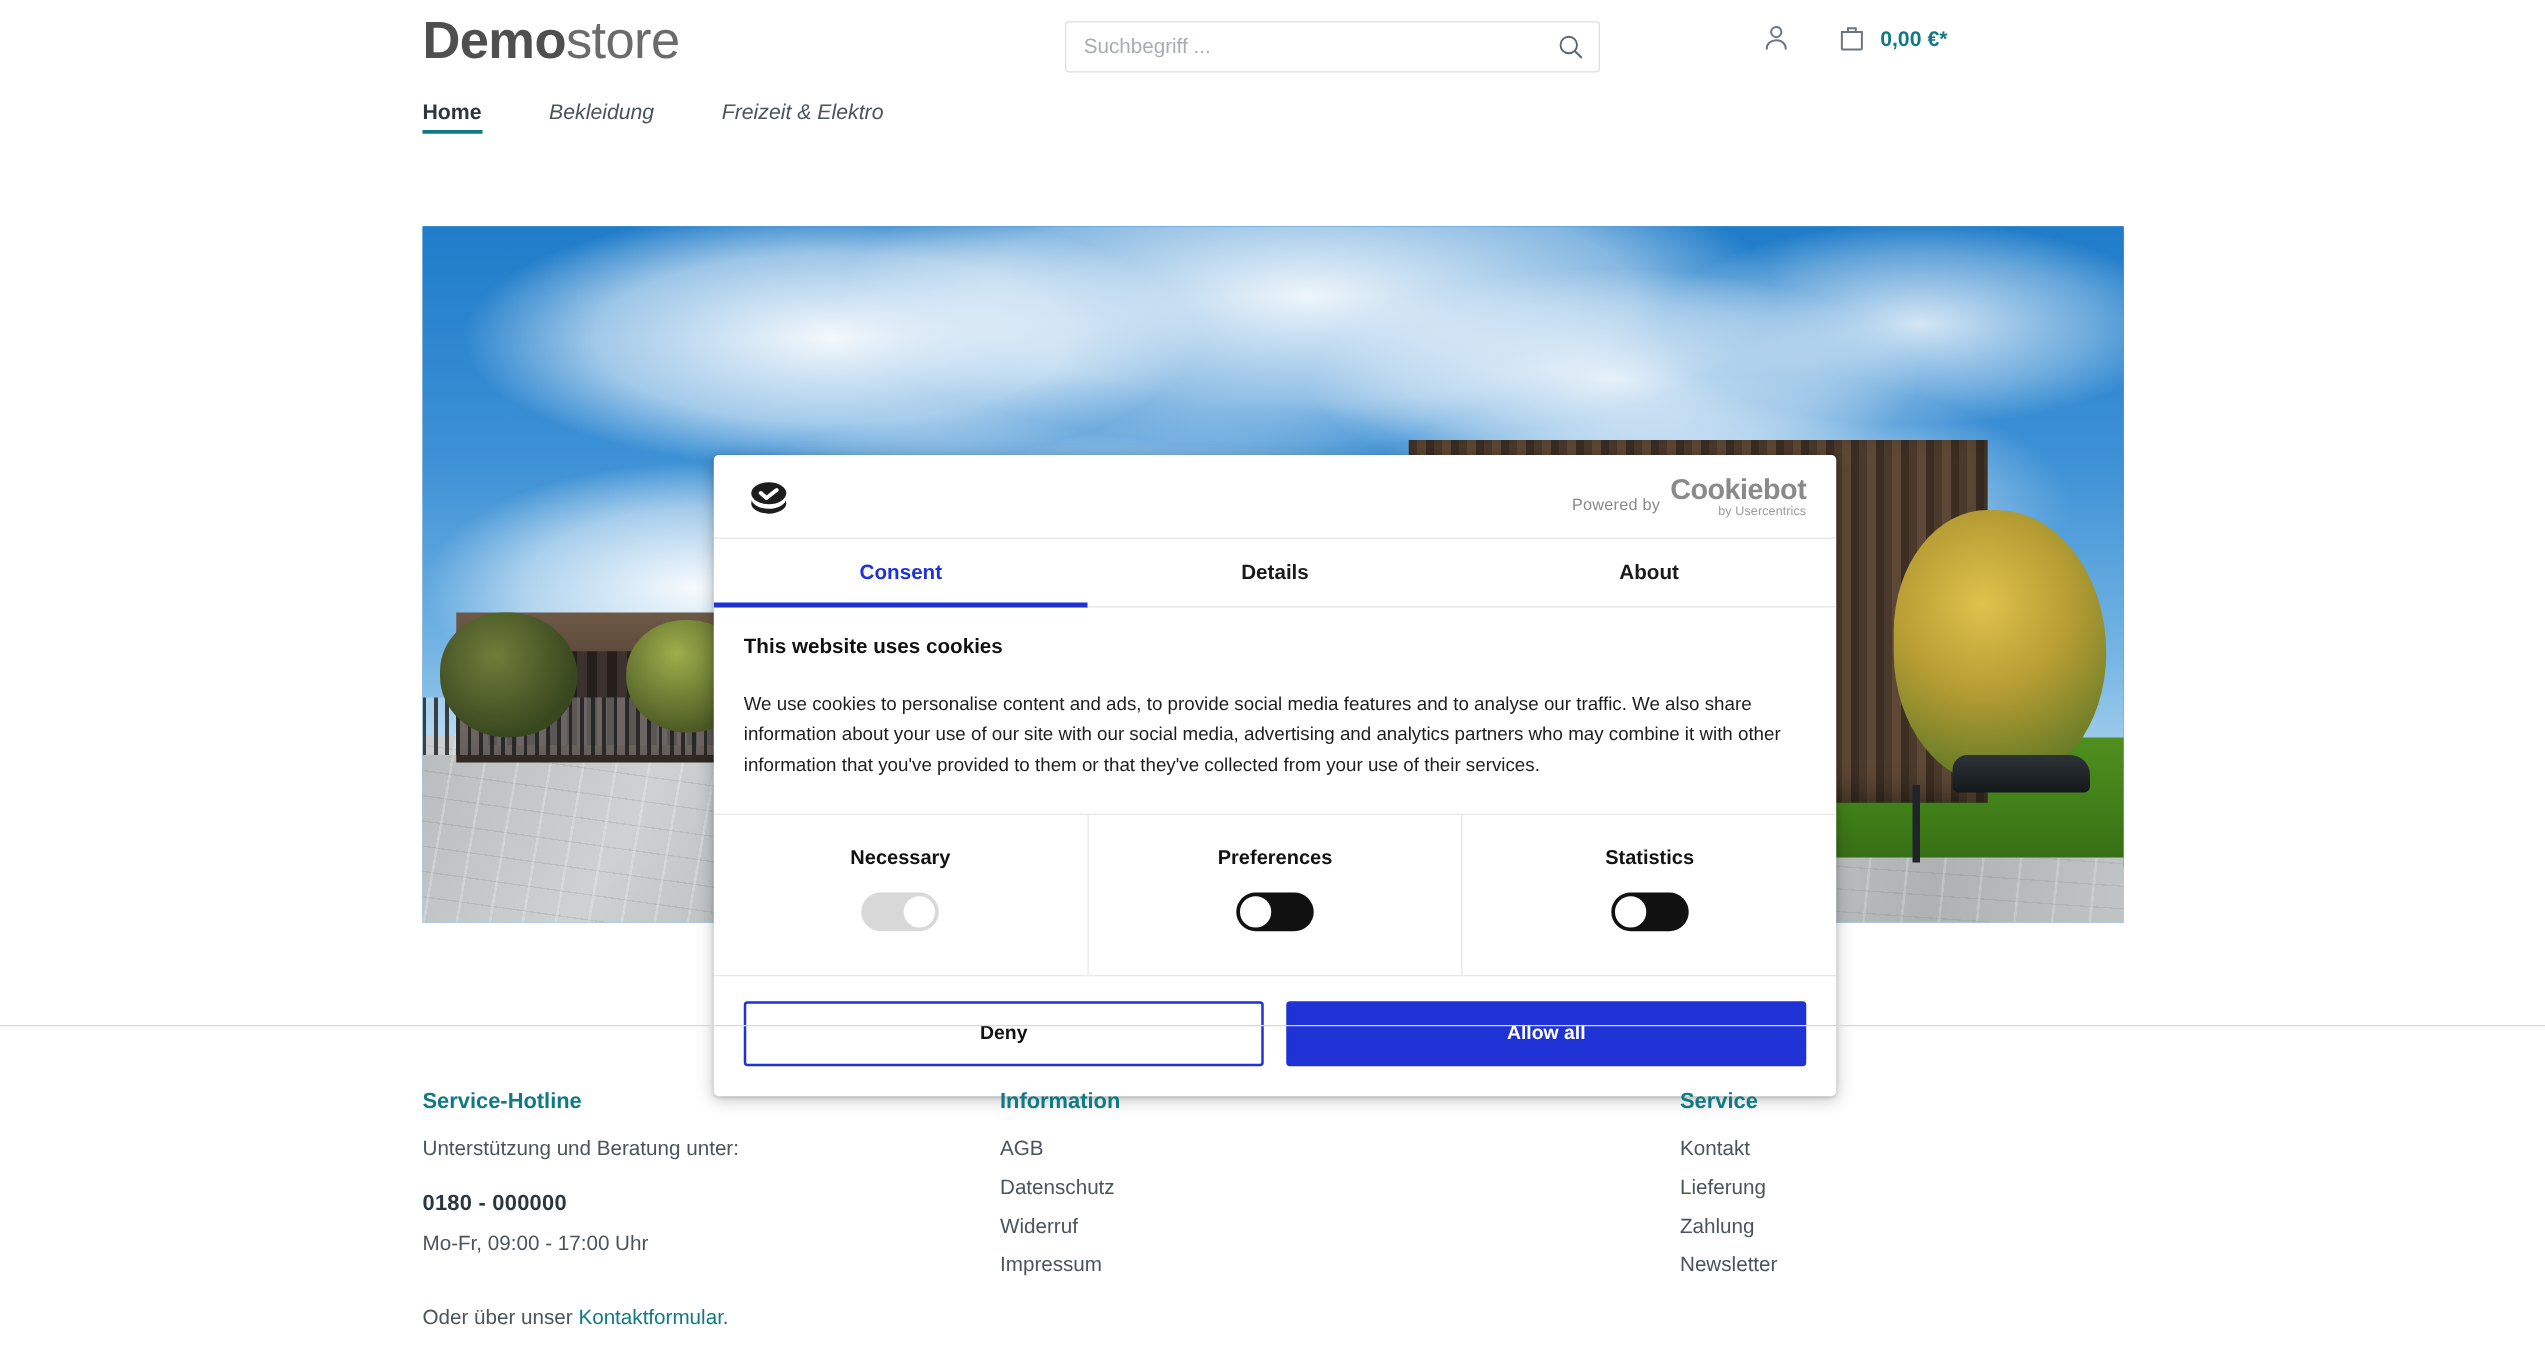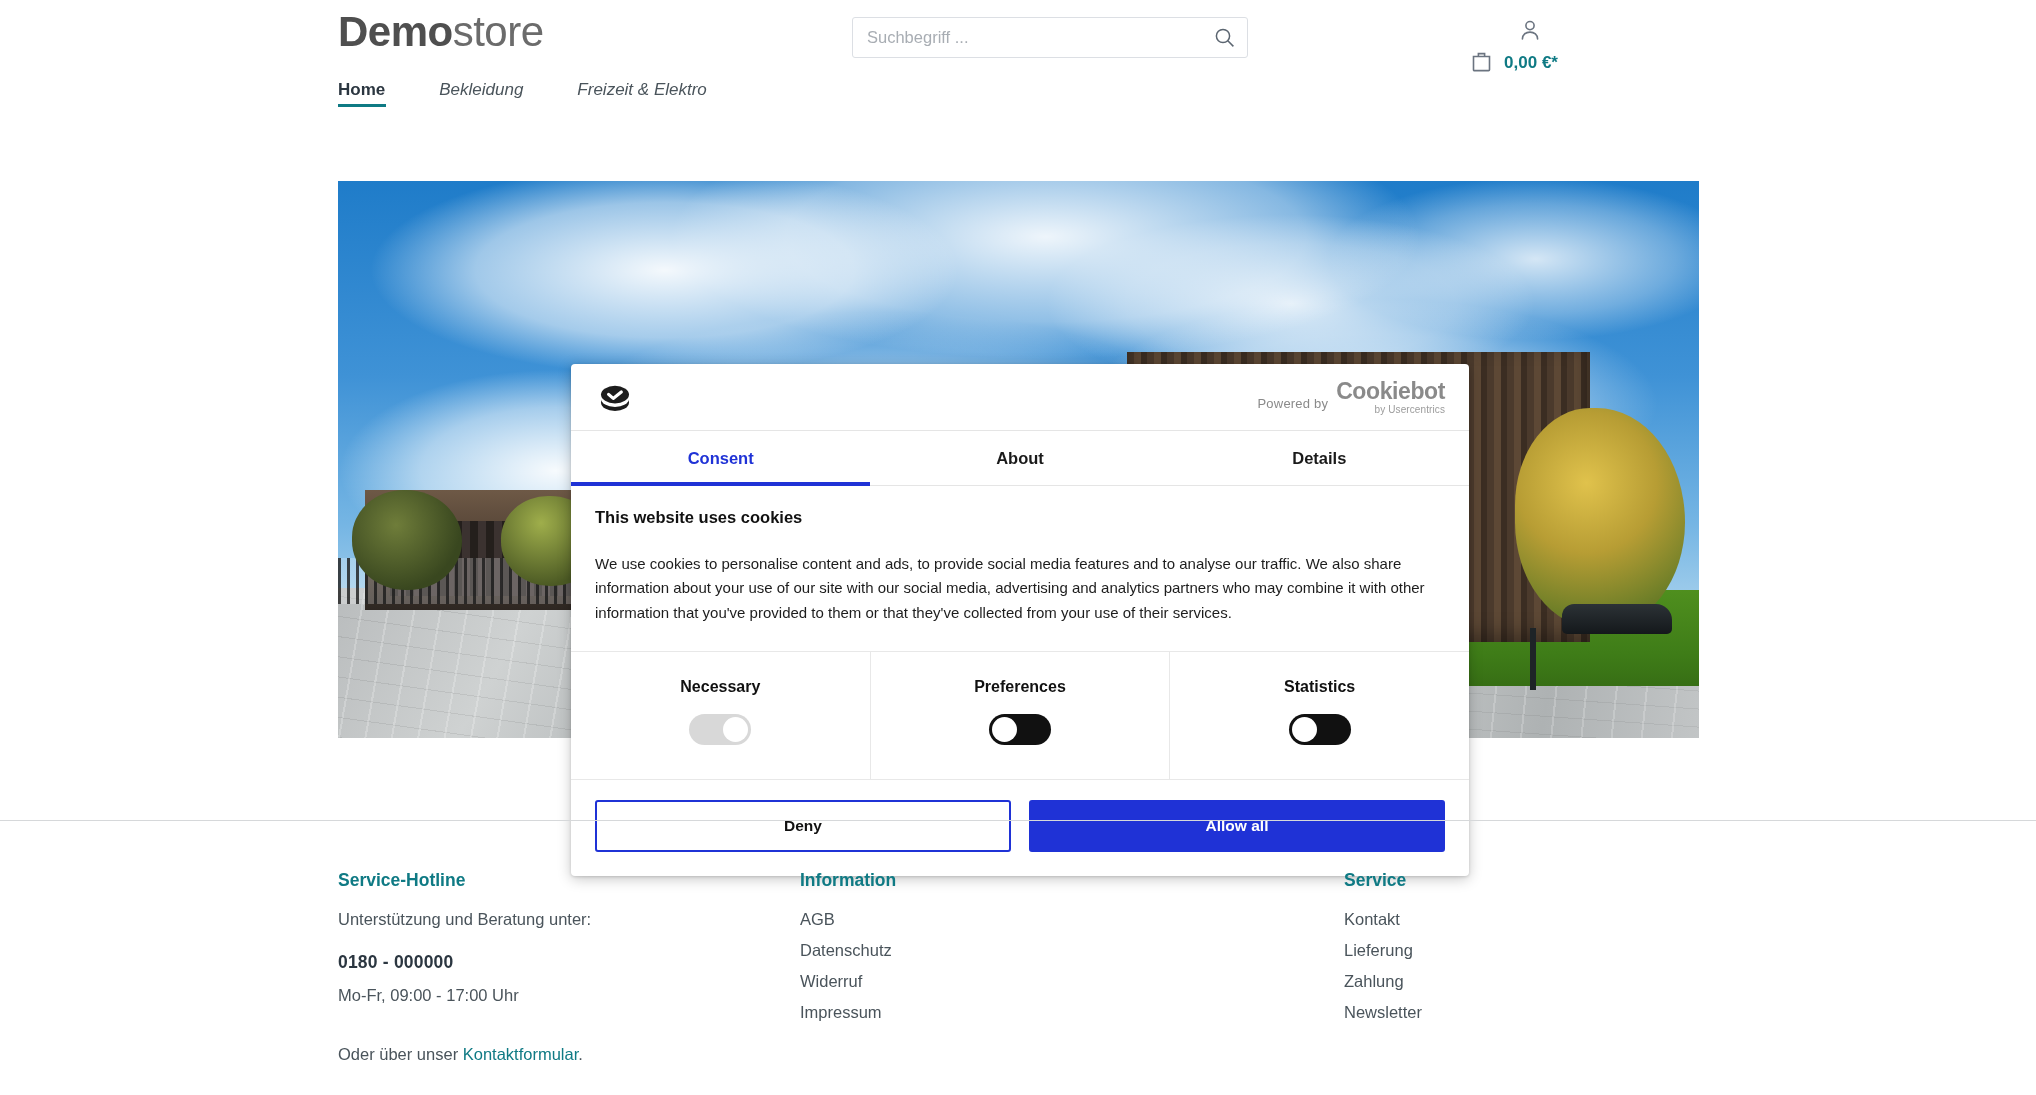--- a/index.html
+++ b/index.html
@@ -15,40 +15,40 @@
   .header { position: relative; height: 76px; }
   .brand {
     position: absolute; left: 338px; top: 8px;
     font-size: 42px; letter-spacing: -0.5px; color: #4a4a4a; white-space: nowrap;
   }
   .brand .b-bold { font-weight: 700; color: #4f4f4f; }
   .brand .b-light { font-weight: 400; color: #6b6b6b; }
 
   .search-wrap {
     position: absolute; left: 852px; top: 17px;
-    width: 396px; height: 41px;
+    width: 428px; height: 41px;
     border: 1px solid #dcdfe4; border-radius: 3px; background:#fff;
     display: flex; align-items: center;
   }
   .search-input {
     flex: 1; border: none; outline: none; height: 100%;
     padding: 0 14px; font-size: 16.5px; color: #4a545b;
     font-family: "Liberation Sans", sans-serif; background: transparent;
   }
   .search-input::placeholder { color: #a8adb3; }
   .search-btn {
     width: 46px; height: 100%; background: none; border: none; cursor: pointer;
     display:flex; align-items:center; justify-content:center;
   }
   .search-btn svg { display:block; }
 
   .header-actions {
     position: absolute; right: 0px; top: 18px;
-    width: 420px; display: flex; align-items: flex-end; justify-content: flex-end;
-    padding-right: 478px; gap: 4px; flex-direction: column;
+    width: 420px; display: flex; align-items: flex-start; justify-content: flex-end;
+    padding-right: 478px; gap: 4px;
   }
   .icon-btn { background:none; border:none; cursor:pointer; padding:0 16px; display:flex; align-items:center; }
   .cart-btn { display:flex; align-items:center; gap:10px; background:none;border:none;cursor:pointer; padding:0 0 0 16px;}
   .cart-amount { color:#0f7a84; font-weight:700; font-size:17px; white-space:nowrap; }
 
   
   .nav {
     position: absolute; left: 338px; top: 80px;
     display: flex; gap: 0px; align-items: flex-start;
   }
@@ -322,22 +322,22 @@
         <span class="cd-powered-txt">Powered by</span>
         <span class="cb-brand">
           <span class="cb-name">Cookiebot</span>
           <span class="cb-sub">by Usercentrics</span>
         </span>
       </div>
     </div>
 
     <div class="cd-tabs">
       <button class="cd-tab active">Consent</button>
+      <button class="cd-tab">Details</button>
       <button class="cd-tab">About</button>
-      <button class="cd-tab">Details</button>
     </div>
 
     <div class="cd-body">
       <div class="cd-title">This website uses cookies</div>
       <div class="cd-text">We use cookies to personalise content and ads, to provide social media features and to analyse our traffic. We also share information about your use of our site with our social media, advertising and analytics partners who may combine it with other information that you've provided to them or that they've collected from your use of their services.</div>
     </div>
 
     <div class="cd-categories">
       <div class="cd-cat">
         <div class="cd-cat-label">Necessary</div>

